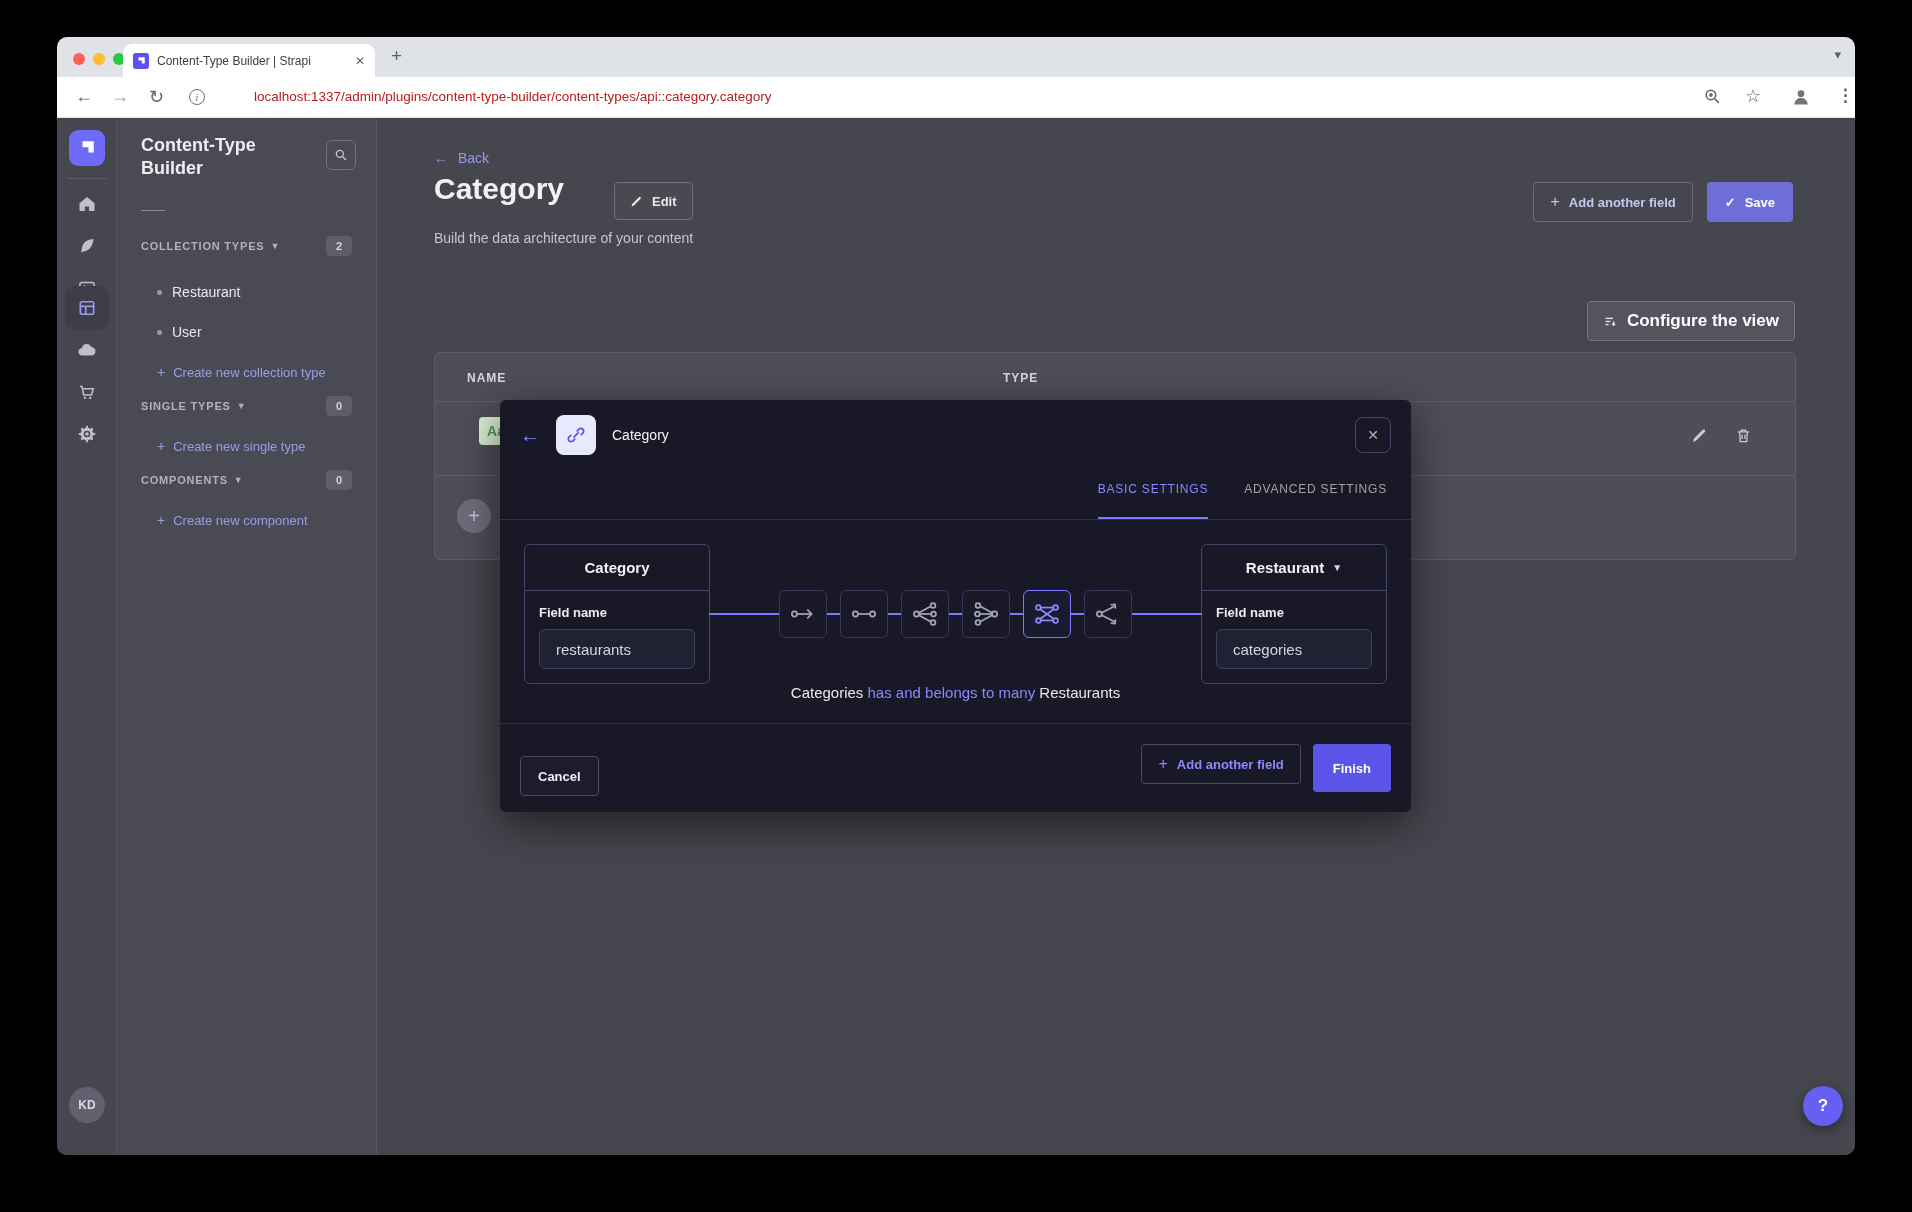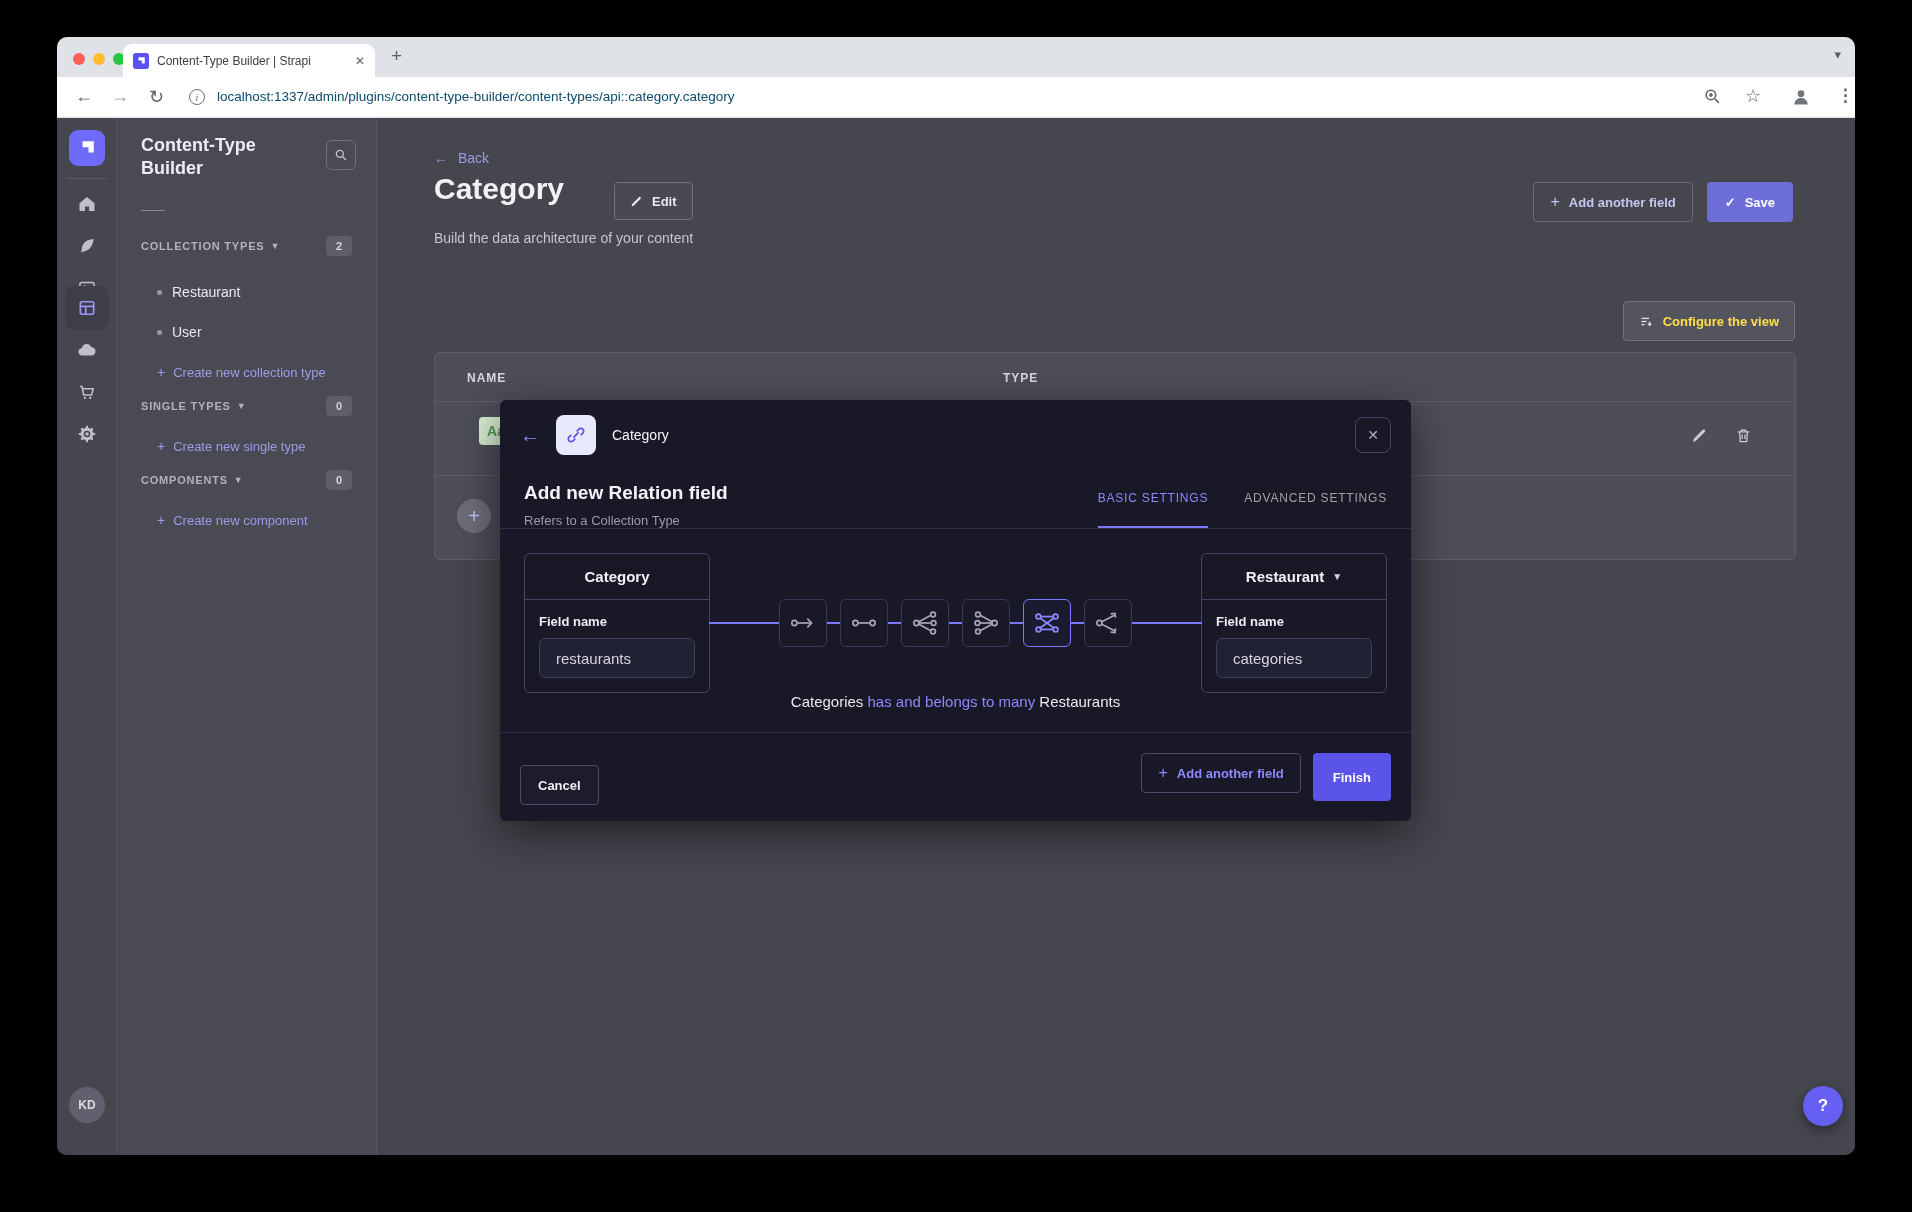--- a/index.html
+++ b/index.html
@@ -13,21 +13,21 @@
   .tabstrip { left:0; top:0; width:1798px; height:40px; background:#dfe2e7; }
   .light { width:12px; height:12px; border-radius:50%; display:inline-block; margin-right:8px; }
   .tab { left:66px; top:7px; width:252px; height:33px; background:#fff; border-radius:9px 9px 0 0; padding:0 10px; display:flex; align-items:center; gap:8px; }
   .favicon { width:16px; height:16px; border-radius:3px; background:#5b51f2; display:flex; align-items:center; justify-content:center; flex:none; }
   .tabtitle { font-size:12px; color:#3c4043; white-space:nowrap; overflow:hidden; flex:1; }
   .tabclose { color:#5f6368; font-size:12px; flex:none; cursor:default; }
   .newtab { left:334px; top:8px; font-size:19px; color:#5f6368; }
   .tabsearch { right:14px; top:10px; font-size:13px; color:#5f6368; }
   .toolbar { left:0; top:40px; width:1798px; height:41px; background:#fff; border-bottom:1px solid #dcdfe3; }
   .navico { font-size:18px; color:#5f6368; }
-  .urltext { font-size:13.5px; color:#0c4a6e; white-space:nowrap; }
+  .urltext { font-size:13.5px; color:#b91c1c; white-space:nowrap;margin-left:37px; }
   .infoico { width:16px; height:16px; border:1.5px solid #697078; border-radius:50%; color:#697078; font-size:10px; display:flex; align-items:center; justify-content:center; font-style:italic; font-family:"Liberation Serif",serif; }
 
   
   .app { left:0; top:81px; width:1798px; height:1037px; background:#46464f; }
   .rail { left:0; top:0; width:60px; height:1037px; background:#46464f; border-right:1px solid #53535c; }
   .logo { left:12px; top:12px; width:36px; height:36px; border-radius:9px; background:#6f6af8; display:flex; align-items:center; justify-content:center; }
   .raildiv { left:10px; top:60px; width:40px; height:1px; background:#5a5a63; }
   .railico { left:18px; width:24px; height:24px; display:flex; align-items:center; justify-content:center; }
   .activetile { left:8px; top:168px; width:44px; height:44px; border-radius:10px; background:#3e3e48; }
   .avatar { left:12px; top:969px; width:36px; height:36px; border-radius:50%; background:#60606e; color:#d9d9e2; font-size:12px; font-weight:bold; display:flex; align-items:center; justify-content:center; }
@@ -44,21 +44,21 @@
   .plink { display:flex; align-items:center; gap:8px; font-size:13px; color:#9c9ce6; }
   .plink .plus { font-size:14px; }
 
   .backlink { left:377px; top:32px; display:flex; gap:10px; font-size:14px; color:#9a9ae4; align-items:center; }
   .pagetitle { left:377px; top:54px; font-size:30px; font-weight:bold; color:#f2f2f6; }
   .editbtn { left:557px; top:64px; height:38px; padding:0 15px; border:1px solid #72727c; border-radius:4px; display:flex; align-items:center; gap:9px; font-size:13px; font-weight:bold; color:#e9e9ef; background:rgba(255,255,255,0.02); }
   .subtitle { left:377px; top:112px; font-size:14px; color:#c6c6cf; }
   .hdrbtns { right:62px; top:64px; display:flex; gap:14px; }
   .btn-outline { height:40px; padding:0 16px; border:1px solid #6b6b80; border-radius:4px; display:flex; align-items:center; gap:9px; font-size:13px; font-weight:bold; color:#c6c6f2; background:transparent; }
   .btn-save { height:40px; padding:0 18px; background:#6e6ed9; border:none; border-radius:4px; display:flex; align-items:center; gap:9px; font-size:13px; font-weight:bold; color:#fff; }
-  .cfgbtn { right:60px; top:183px; height:40px; padding:0 15px; background:#54545e; border:1px solid #74747e; border-radius:4px; display:flex; align-items:center; gap:9px; font-size:13px; font-weight:bold; color:#fde047; }
+  .cfgbtn { right:60px; top:183px; height:40px; padding:0 15px; background:#54545e; border:1px solid #74747e; border-radius:4px; display:flex; align-items:center; gap:9px; font-size:17px; font-weight:bold; color:#ffffff; }
 
   .tablebox { left:377px; top:234px; width:1362px; height:208px; background:#4e4e59; border:1px solid #5e5e67; border-radius:6px; }
   .th { font-size:12px; font-weight:bold; letter-spacing:1px; color:#d8d8e0; }
   .tdiv { left:0; width:1360px; height:1px; background:#5e5e67; }
   .aabadge { left:44px; top:64px; width:34px; height:28px; background:#d9efd3; color:#509b50; font-weight:bold; font-size:14px; border-radius:4px; display:flex; align-items:center; justify-content:center; }
   .rowico { top:74px; width:18px; height:18px; }
   .addcircle { left:22px; top:146px; width:34px; height:34px; border-radius:50%; background:#6e6e7b; color:#c2c2f2; font-size:20px; display:flex; align-items:center; justify-content:center; }
   .addclip { left:66px; top:154px; width:9px; overflow:hidden; white-space:nowrap; font-size:13px; font-weight:bold; color:#9c9ce6; }
 
   
@@ -313,24 +313,20 @@
               <path d="M13.5 7 l2-2 a3.3 3.3 0 0 1 4.7 4.7 l-2 2"></path>
               <path d="M10.5 17 l-2 2 a3.3 3.3 0 0 1 -4.7-4.7 l2-2"></path>
               <line x1="9.5" y1="14.5" x2="14.5" y2="9.5"></line>
             </svg>
           </span>
           <span class="mcrumb">Category</span>
           <button class="mclose">✕</button>
         </div>
 
         <div class="mtitlebar">
-          <div>
-            <div class="mtitle">Add new Relation field</div>
-            <div class="msub">Refers to a Collection Type</div>
-          </div>
           <div class="tabs">
             <span class="mtab active">BASIC SETTINGS</span>
             <span class="mtab idle">ADVANCED SETTINGS</span>
           </div>
         </div>
         <div class="mdivider"></div>
 
         <div class="mbody">
           <div class="diagram">
 

